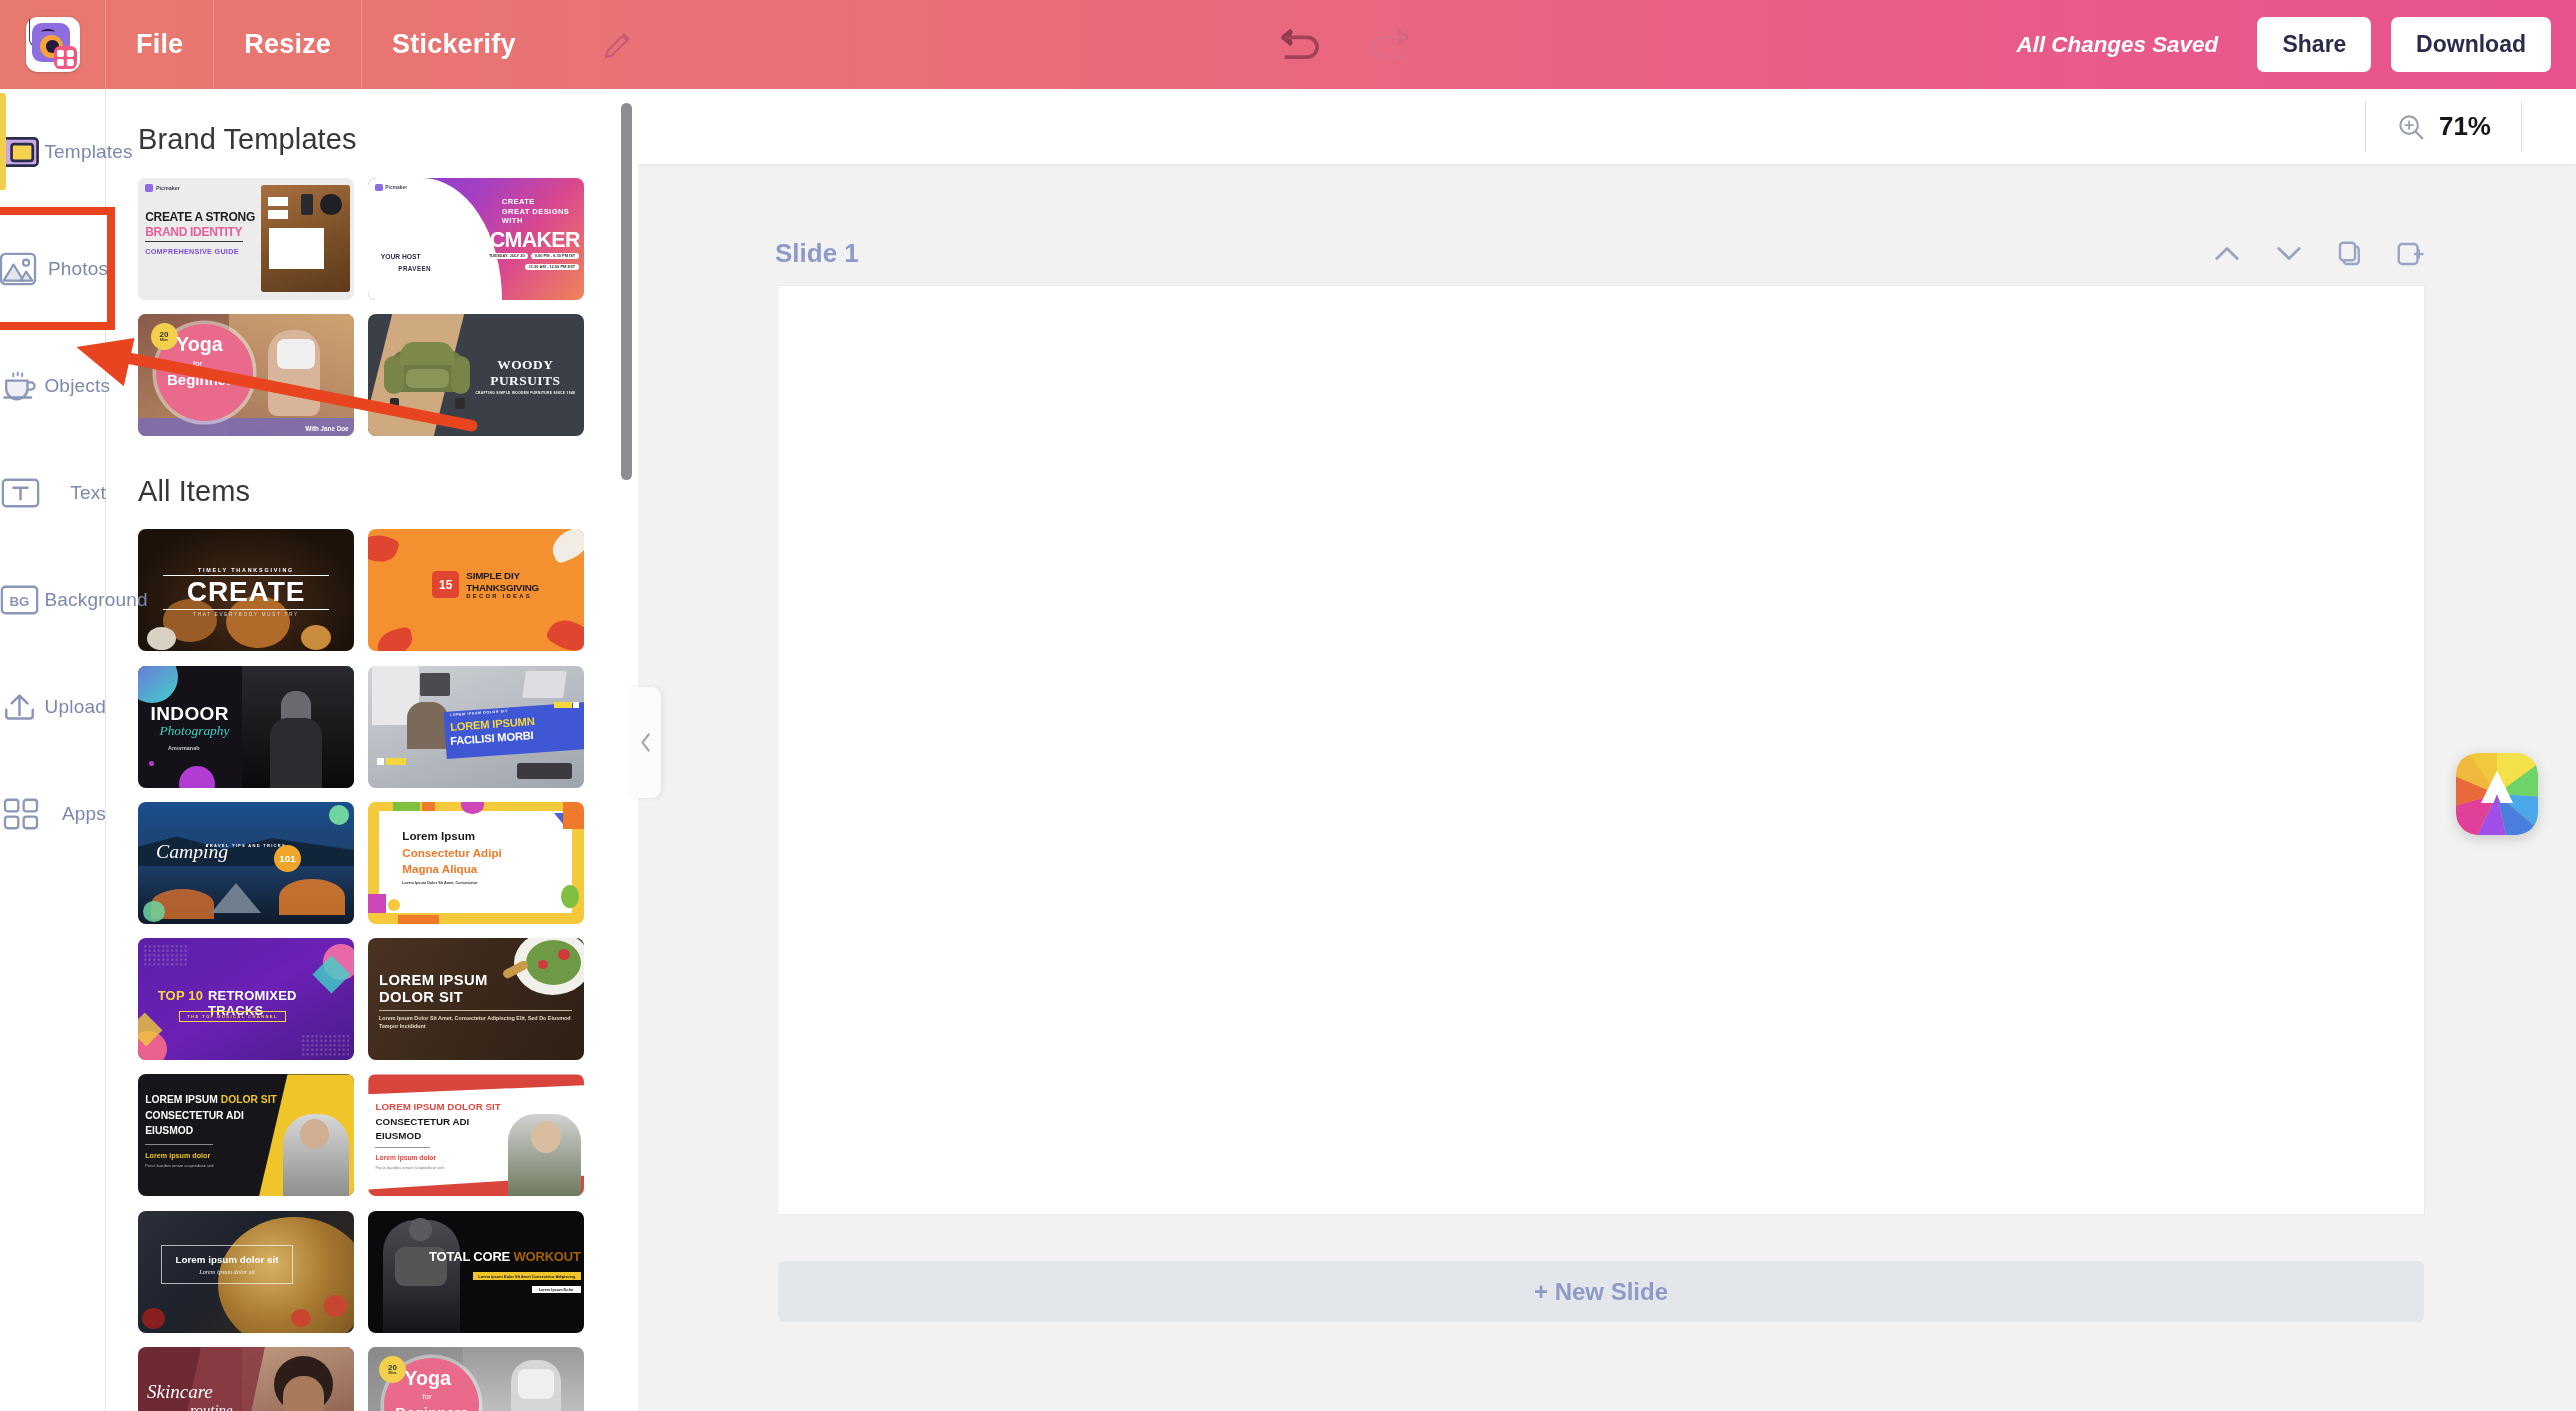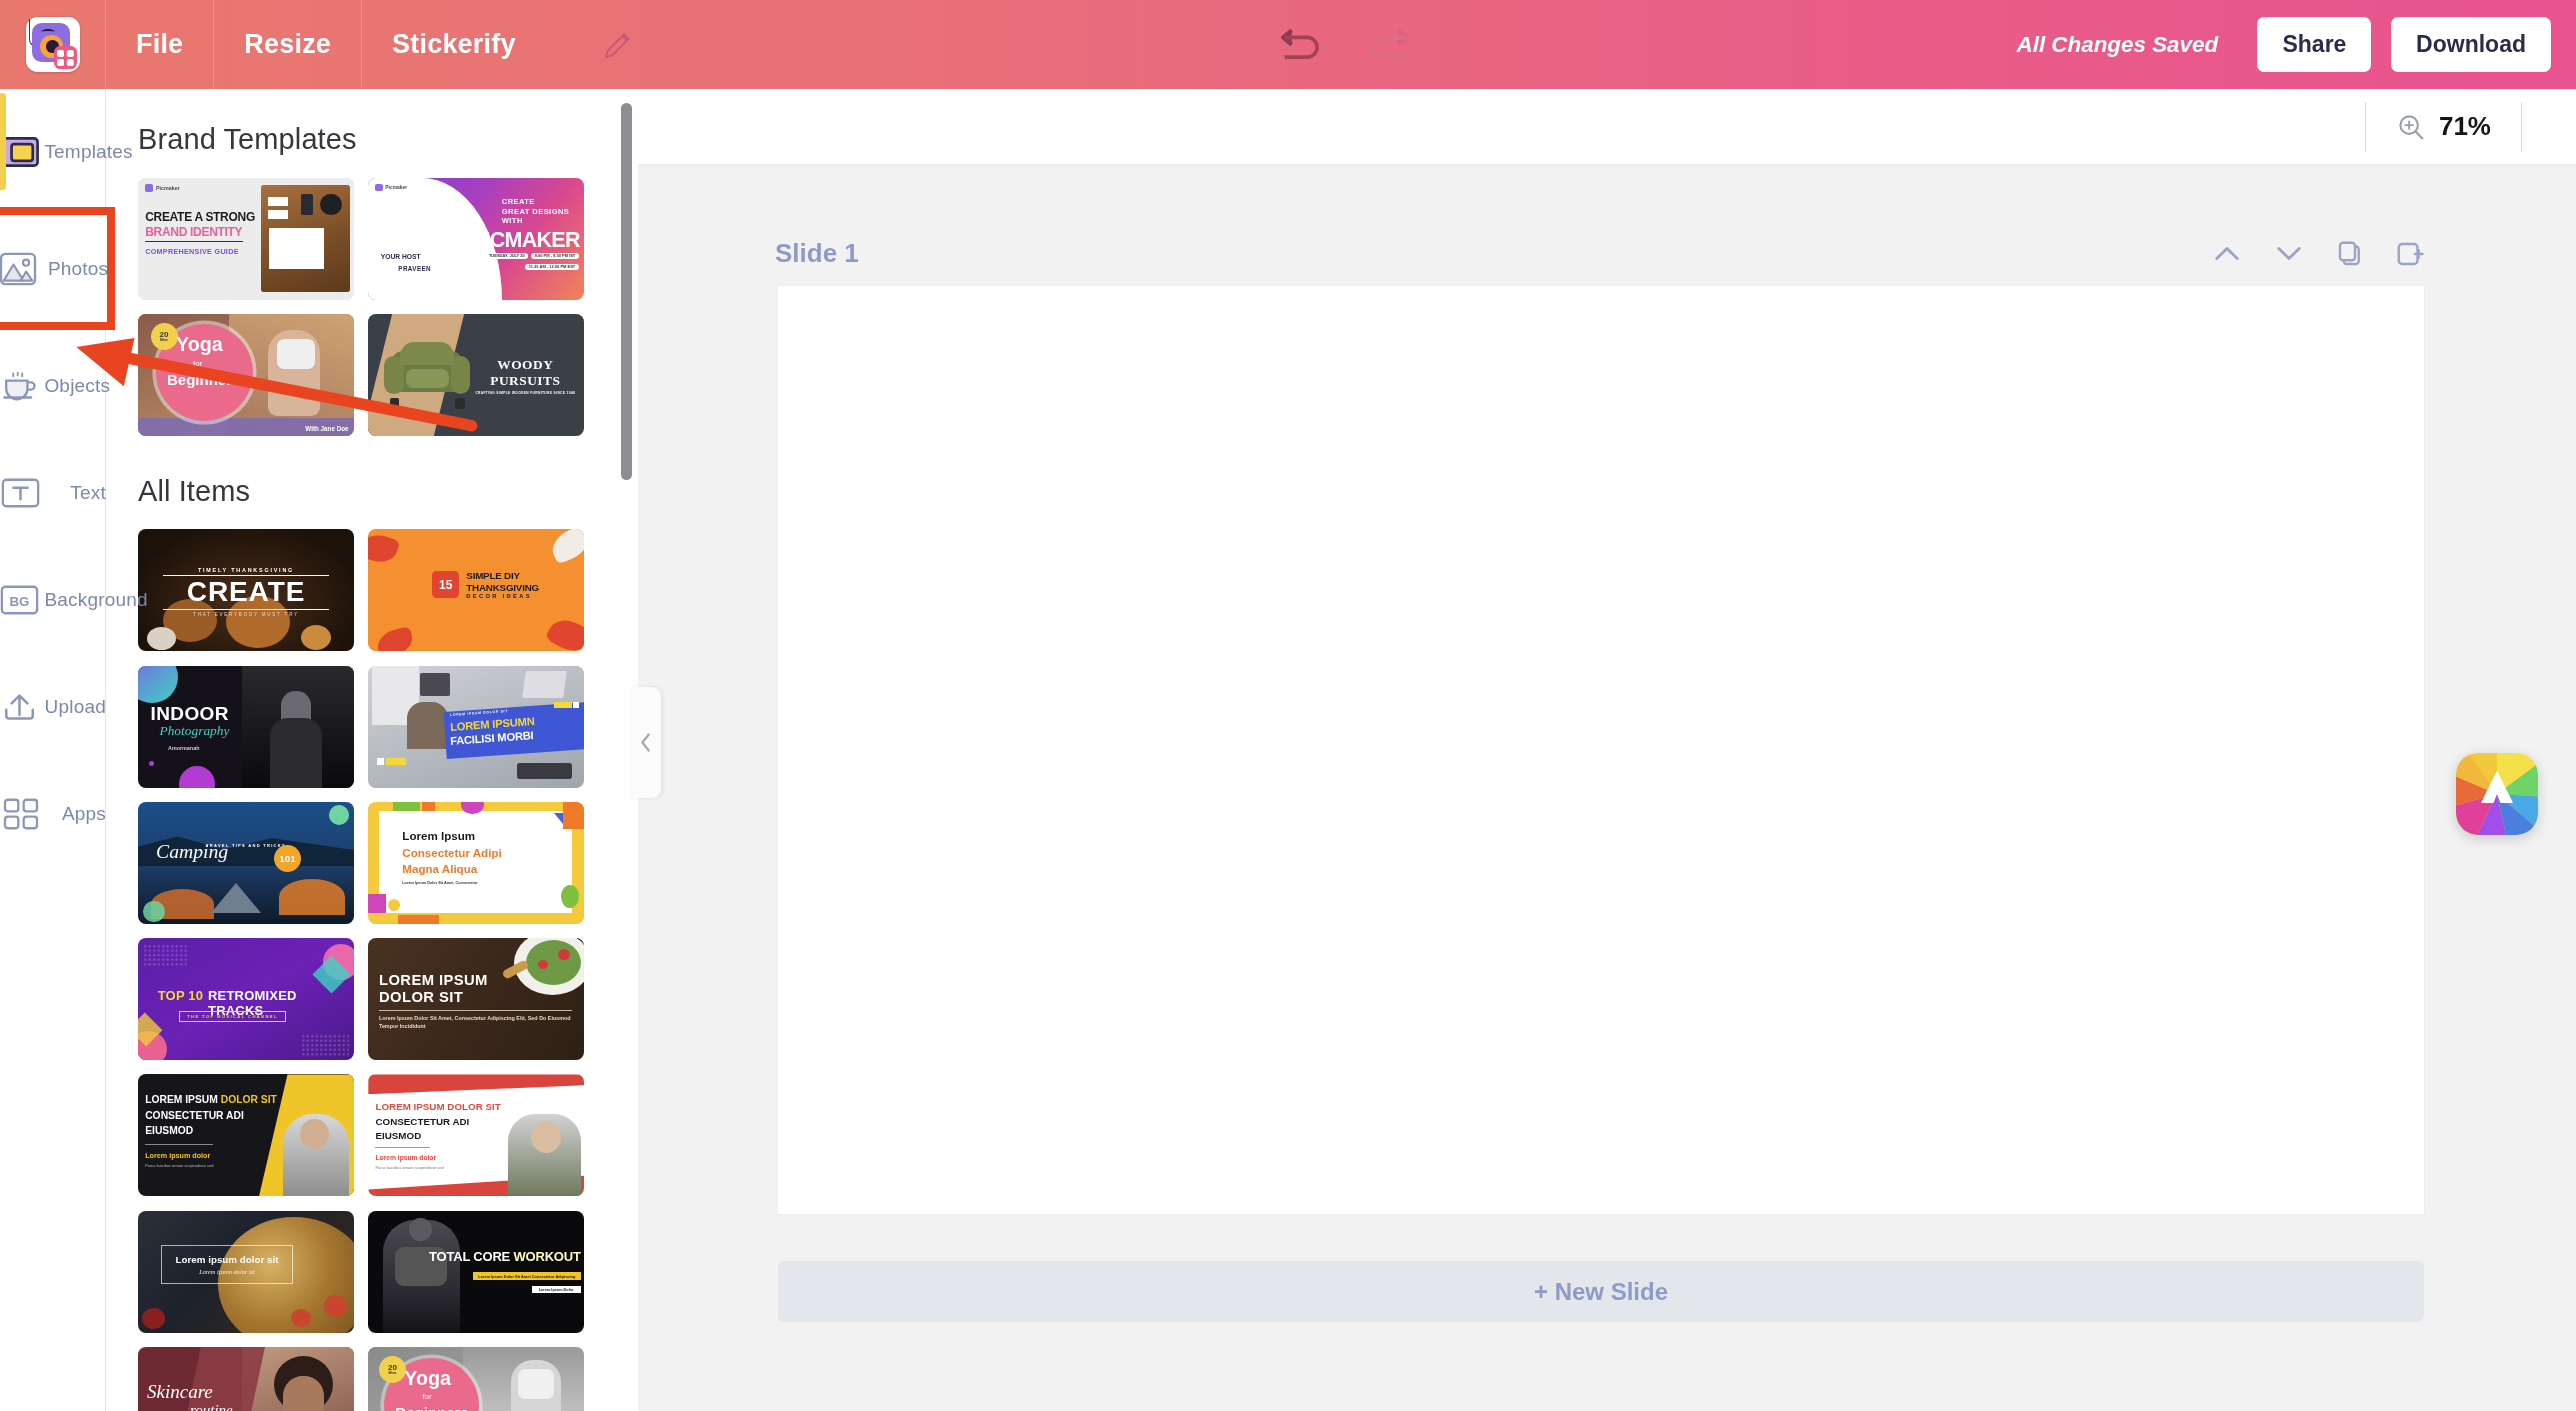--- a/index.html
+++ b/index.html
@@ -580,21 +580,21 @@
         </div>
       </div>
 
       <div class="thumb">
         <div class="thumb-inner" style="background:#0a0a0c;">
           <div style="position:absolute;left:14.3px;bottom:0;width:77px;height:113px;background:linear-gradient(180deg,#4a4a50 0%,#2a2a30 65%,#141418 100%);border-radius:32px 32px 0 0;"></div>
           <div style="position:absolute;left:41px;top:7.2px;width:23px;height:23px;border-radius:50%;background:#5a5a60;"></div>
           <div style="position:absolute;left:27px;top:36px;width:52px;height:39px;background:#555;border-radius:9px;"></div>
           <div style="position:absolute;right:3.6px;top:38px;color:#fff;font-size:13px;font-weight:900;letter-spacing:-0.2px;">
             <span>TOTAL CORE</span>
-            <span style="color:#fef9c3;">WORKOUT</span>
+            <span style="color:#a16207;">WORKOUT</span>
           </div>
           <div style="position:absolute;right:3.6px;top:61px;background:#f0c52a;padding:1.8px 5.4px;color:#1a1a1a;font-size:3.9px;font-weight:800;">Lorem Ipsum Dolor Sit Amet Consectetur Adipiscing</div>
           <div style="position:absolute;right:3.6px;top:75px;background:#fff;padding:1.8px 7.2px;color:#1a1a1a;font-size:3.8px;font-weight:700;">Lorem Ipsum Dolor</div>
         </div>
       </div>
 
       <div class="thumb">
         <div class="thumb-inner" style="background:#6e2a33;">
           <div style="position:absolute;right:0;top:0;width:52%;height:100%;background:linear-gradient(160deg,#c09a80,#7a4a40);"></div>
           <div style="position:absolute;right:21.5px;top:9px;width:59px;height:57px;border-radius:50%;background:#2c1d18;"></div>

